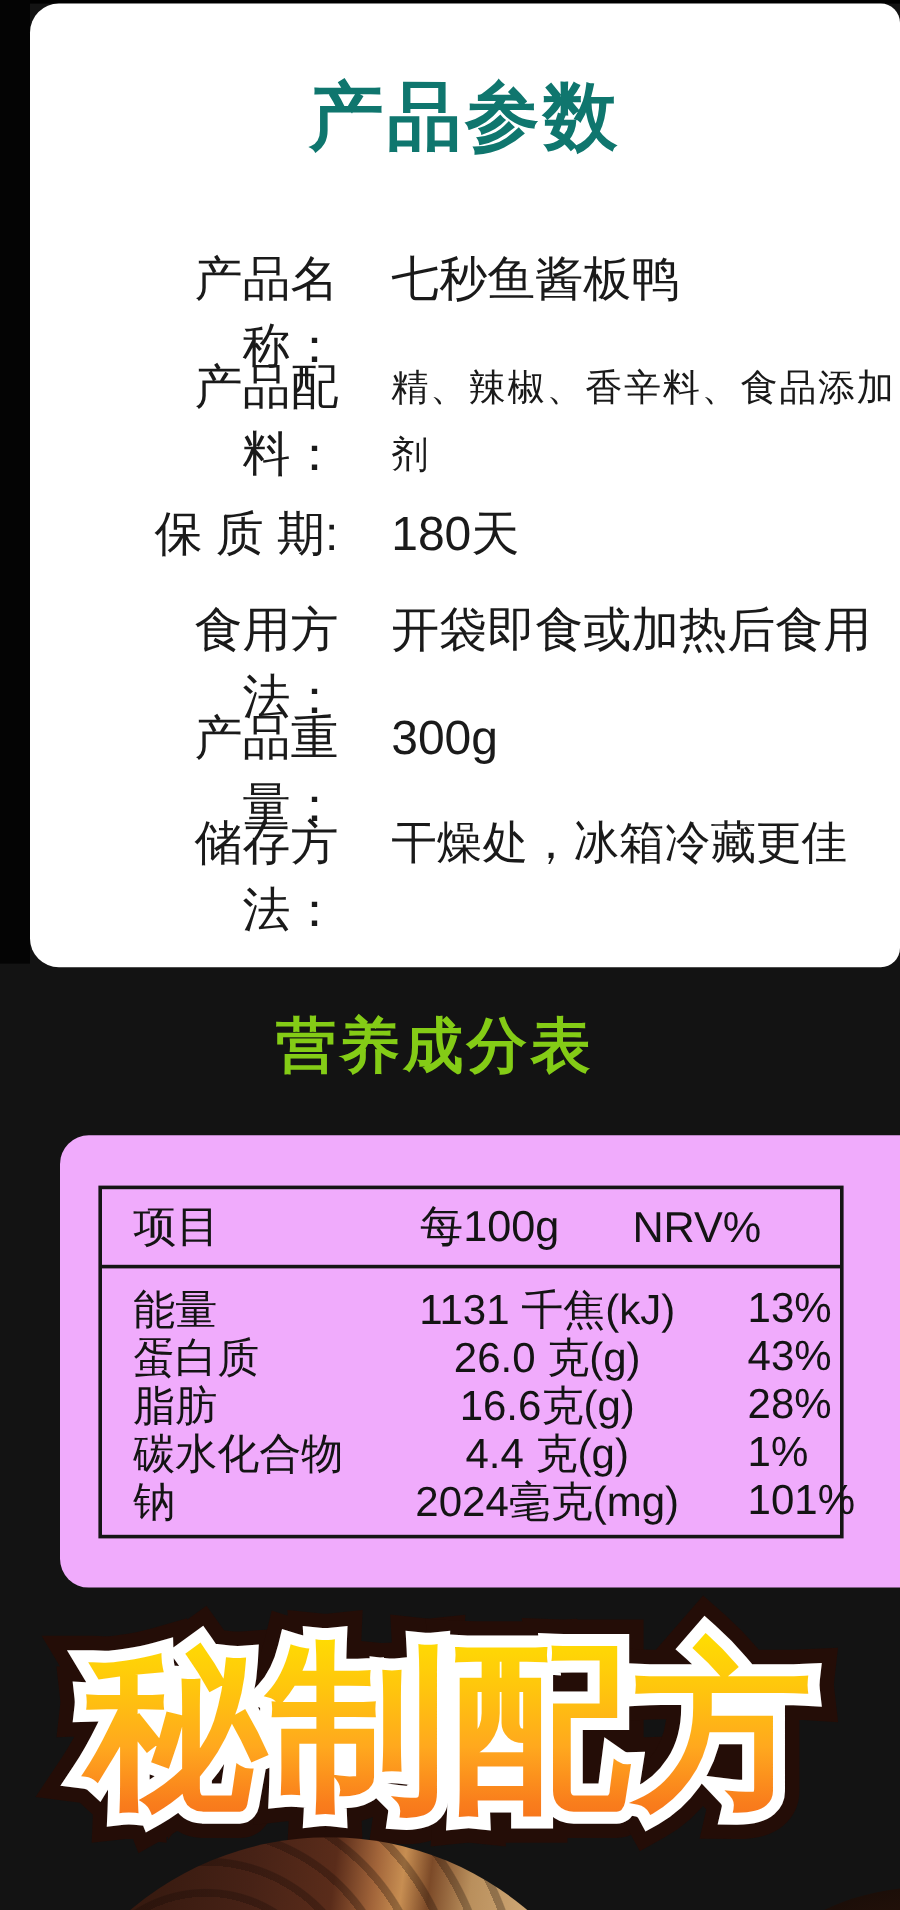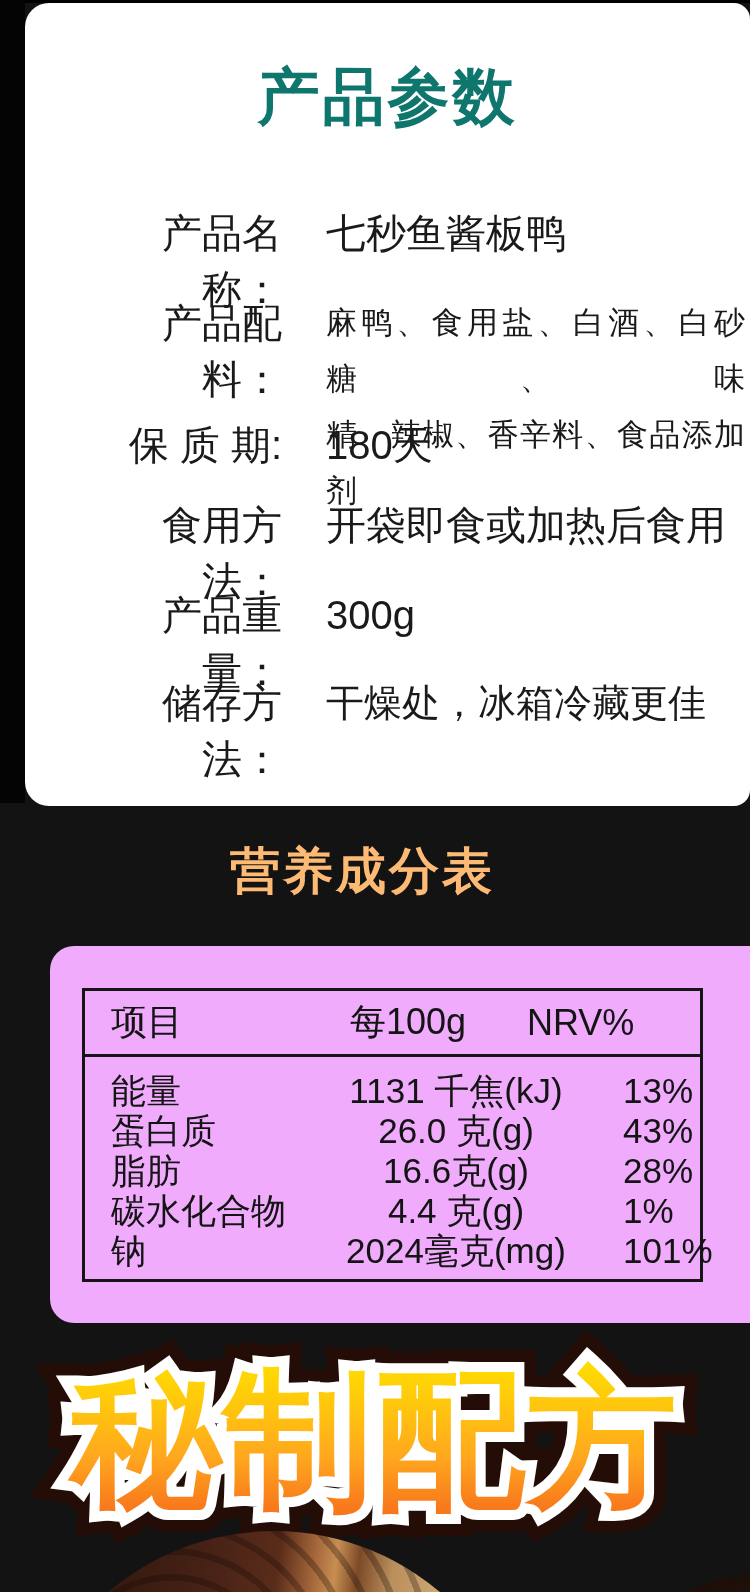--- a/index.html
+++ b/index.html
@@ -26,21 +26,21 @@
   .prow .lbl{width:192px;flex:none;font-size:40px;line-height:56px;text-align:right;}
   .prow .val{flex:1;font-size:40px;line-height:56px;margin-left:44px;}
   .r1{top:202px}.r2{top:292px}.r3{top:414px}.r4{top:494px}.r5{top:584px}.r6{top:672px}
   .r2 .val{font-size:31px;}
   .r6 .val{font-size:38px;}
   .jline{display:block;text-align:justify;text-align-last:justify;}
   .nline{display:block;}
   
   .nutri-title{
     position:absolute;top:838px;left:0;width:725px;text-align:center;
-    color:#fdba74;font-size:50px;font-weight:700;letter-spacing:3px;
+    color:#84cc16;font-size:50px;font-weight:700;letter-spacing:3px;
   }
   .card2{
     position:absolute;left:50px;top:946px;width:695px;height:377px;
     background:#f0abfc;border-radius:24px;padding-left:30px;
   }
   .ntable{
     position:absolute;left:32px;top:42px;width:621px;height:294px;
     border:3px solid #151515;box-sizing:border-box;color:#141414;
   }
   .nrow{display:flex;align-items:center;}
@@ -92,21 +92,20 @@
   <div class="card1-title">产品参数</div>
 
   <div class="prow r1">
     <div class="lbl">产品名称：</div>
     <div class="val">七秒鱼酱板鸭</div>
   </div>
 
   <div class="prow r2">
     <div class="lbl">产品配料：</div>
     <div class="val">
-      <span class="jline">麻鸭、食用盐、白酒、白砂糖、味</span>
       <span class="jline">精、辣椒、香辛料、食品添加剂</span>
     </div>
   </div>
 
   <div class="prow r3">
     <div class="lbl">保 质 期:</div>
     <div class="val">180天</div>
   </div>
 
   <div class="prow r4">

